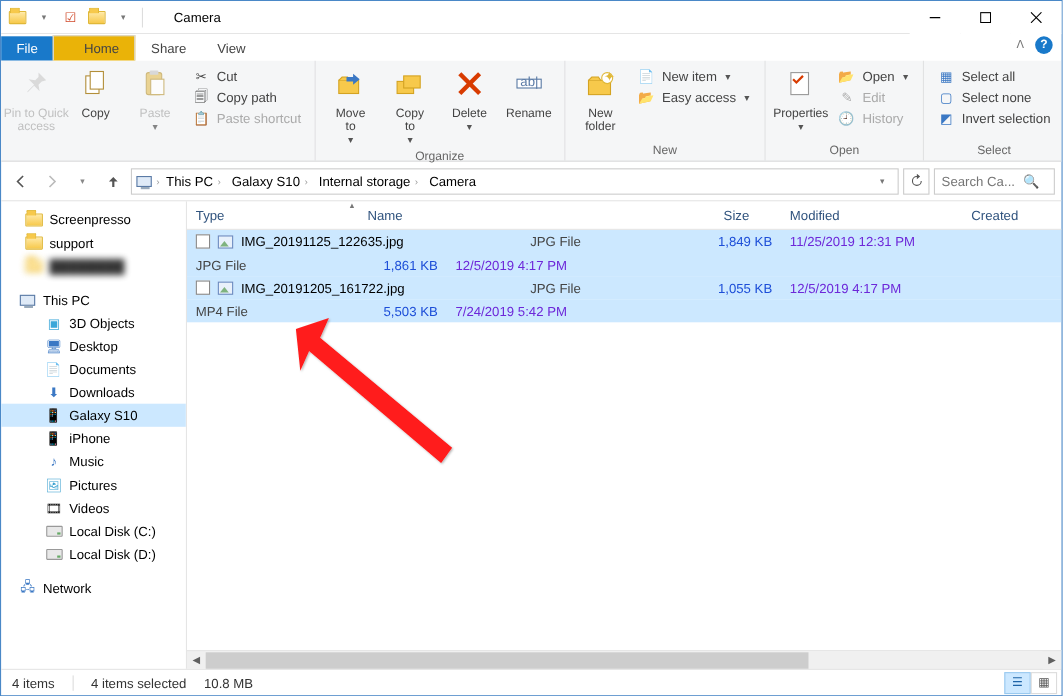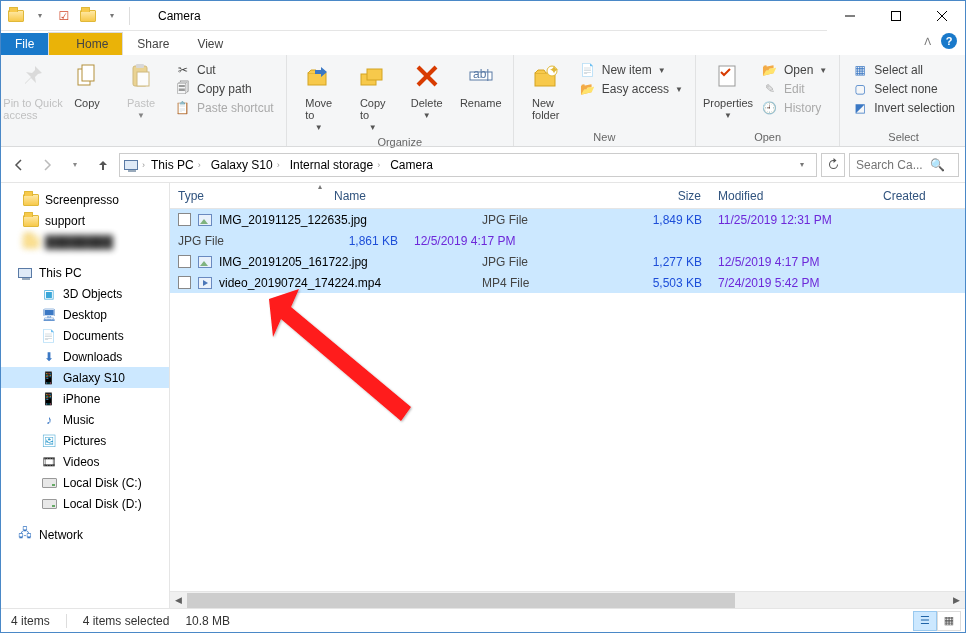--- a/index.html
+++ b/index.html
@@ -23,21 +23,21 @@
 .help-icon { width: 16px; height: 16px; border-radius: 50%; background: #1979ca; color: #fff; display: flex; align-items: center; justify-content: center; font-size: 11px; font-weight: bold; }
 
 
 .ribbon { height: 92px; background: #f5f6f7; border-bottom: 1px solid #dadbdc; display: flex; }
 .ribbon-group { border-right: 1px solid #e1e2e3; padding: 2px 6px 0 6px; display: flex; flex-direction: column; }
 .ribbon-group-body { flex: 1; display: flex; align-items: flex-start; gap: 2px; padding-top: 4px; }
 .ribbon-group-label { text-align: center; font-size: 11px; color: #666; padding: 2px 0 3px 0; }
 .ribbon-big { display: flex; flex-direction: column; align-items: center; justify-content: flex-start; width: 52px; padding: 2px 2px; gap: 2px; color: #444; }
 .ribbon-big.disabled { color: #aaa; opacity: .7; }
 .ribbon-big .icon32 { width: 32px; height: 32px; display: flex; justify-content: center; }
-.ribbon-big .lbl { font-size: 11px; line-height: 1.1; }
+.ribbon-big .lbl { font-size: 11px; text-align: center; line-height: 1.1; }
 .ribbon-small-col { display: flex; flex-direction: column; gap: 1px; padding: 0 2px; }
 .ribbon-small { display: flex; align-items: center; gap: 6px; padding: 1px 4px; font-size: 11.5px; color: #444; white-space: nowrap; }
 .ribbon-small.disabled { color: #aaa; }
 .ribbon-small .icon16 { width: 16px; height: 16px; display: flex; align-items: center; justify-content: center; }
 .drop-caret { font-size: 8px; color: #555; }
 
 
 .navbar { height: 36px; border-bottom: 1px solid #e5e5e5; display: flex; align-items: center; padding: 4px 6px; gap: 4px; }
 .navbtn { width: 24px; height: 24px; display: flex; align-items: center; justify-content: center; color: #888; }
 .navbtn.enabled { color: #555; }
@@ -56,21 +56,21 @@
 .navitem.sub { padding-left: 40px; }
 .navitem.selected { background: #cce8ff; }
 .navitem .ico { width: 16px; height: 16px; display: flex; align-items: center; justify-content: center; }
 .navsep { height: 10px; }
 
 .listpane { flex: 1; display: flex; flex-direction: column; position: relative; }
 .listheader { height: 26px; border-bottom: 1px solid #e5e5e5; display: flex; align-items: center; color: #30537e; font-size: 12px; }
 .colh { padding: 0 8px; display: flex; align-items: center; gap: 6px; height: 100%; border-right: 1px solid transparent; }
 .col-name { flex: 0 0 304px; }
 .col-type { flex: 0 0 156px; }
-.col-size { flex: 0 0 80px; text-align: right; justify-content: flex-end; }
+.col-size { flex: 0 0 80px; text-align: right; justify-content: center; }
 .col-mod { flex: 0 0 165px; }
 .col-created { flex: 1; }
 .sort-ind { position: absolute; left: 148px; top: -1px; font-size: 8px; color: #777; }
 
 .listrows { flex: 1; overflow: hidden; }
 .row { height: 21px; display: flex; align-items: center; font-size: 12px; color: #000; }
 .row.selected { background: #cce8ff; }
 .row .cell { padding: 0 8px; overflow: hidden; white-space: nowrap; text-overflow: ellipsis; }
 .row .c-name { flex: 0 0 304px; display: flex; align-items: center; gap: 6px; }
 .row .c-type { flex: 0 0 156px; color: #444; }
@@ -506,31 +506,24 @@
         </div>
         <div class="row selected">
           <div class="cell c-name">
             <span class="chk"></span>
             <span class="fileico">
               <span class="img-glyph"></span>
             </span>
             <span>IMG_20191205_161722.jpg</span>
           </div>
           <div class="cell c-type">JPG File</div>
-          <div class="cell c-size">1,277 KB</div>
+          <div class="cell c-size">1,055 KB</div>
           <div class="cell c-mod">12/5/2019 4:17 PM</div>
         </div>
         <div class="row selected">
-          <div class="cell c-name">
-            <span class="chk"></span>
-            <span class="fileico">
-              <span class="vid-glyph"></span>
-            </span>
-            <span>video_20190724_174224.mp4</span>
-          </div>
           <div class="cell c-type">MP4 File</div>
           <div class="cell c-size">5,503 KB</div>
           <div class="cell c-mod">7/24/2019 5:42 PM</div>
         </div>
       </div>
     <div class="hscroll">
       <div class="arrow">◀</div>
       <div class="track">
           <div class="thumb"></div>
         </div>

